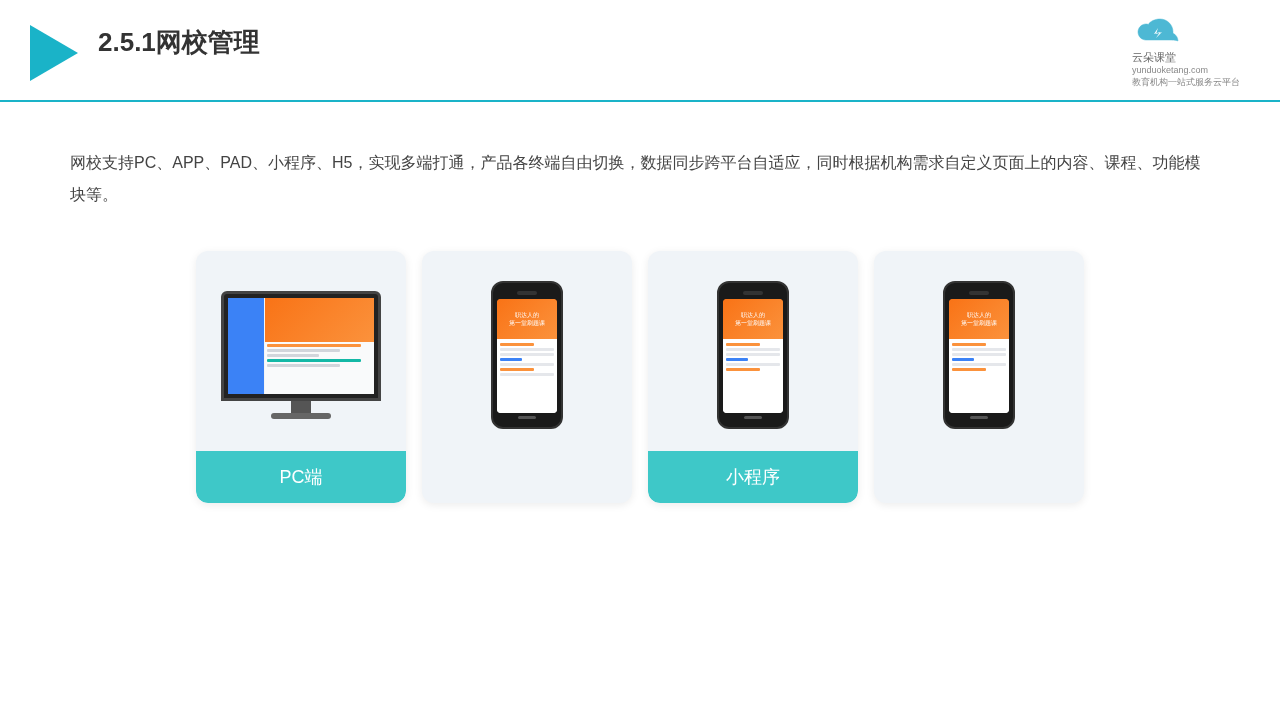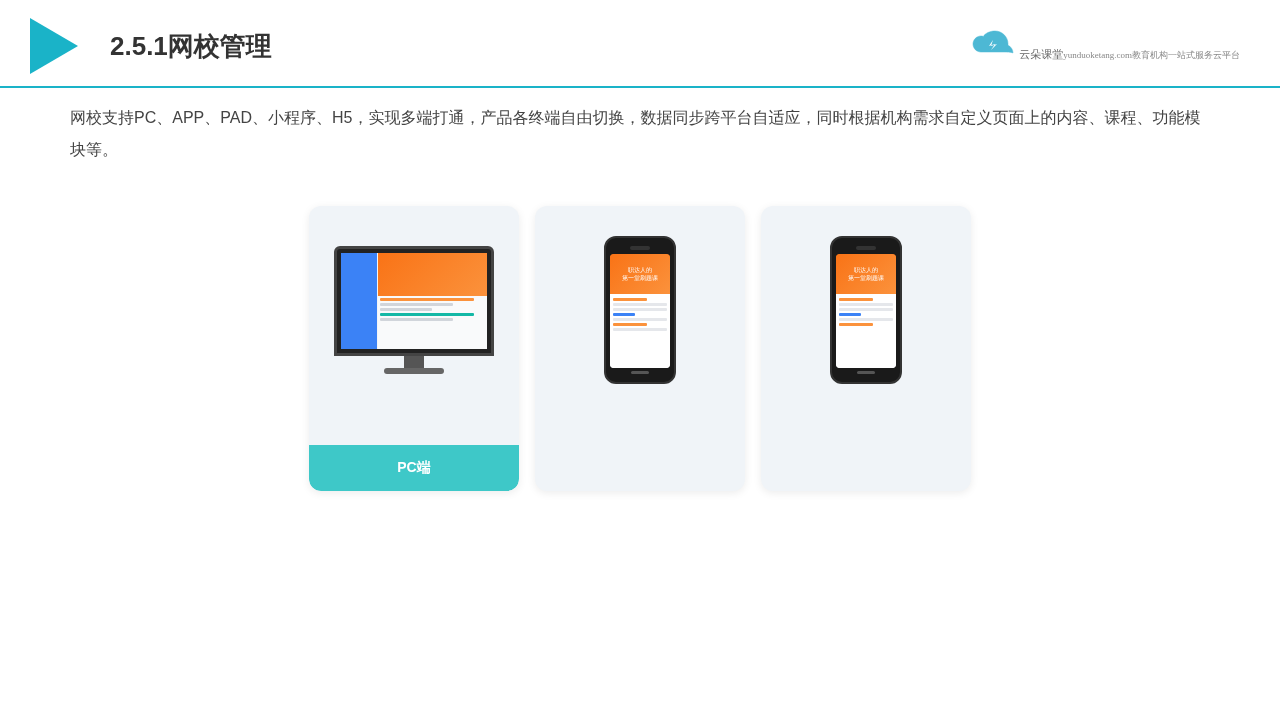--- a/index.html
+++ b/index.html
@@ -15,66 +15,65 @@
     
     .header {
       display: flex;
       align-items: center;
       justify-content: space-between;
       padding: 18px 40px 12px 30px;
       border-bottom: 2px solid #1ab3c8;
     }
     .header-left {
       display: flex;
-      align-items: center;
-      gap: 32px;
+      align-items: flex-start;
+      gap: 20px;
     }
     .logo-triangle {
       width: 0;
       height: 0;
       border-top: 28px solid transparent;
       border-bottom: 28px solid transparent;
       border-left: 48px solid #1ab3c8;
     }
     .page-title {
       font-size: 26px;
       font-weight: 600;
       color: #333;
     }
     .header-right {
       display: flex;
       align-items: center;
       gap: 10px;
     }
     .brand-logo {
       display: flex;
-      flex-direction: row;
-      align-items: flex-end;
+      flex-direction: column;
+      align-items: flex-start;
     }
     .cloud-icon {
       width: 52px;
       height: 32px;
     }
     .brand-name {
       font-size: 11px;
       color: #666;
       white-space: nowrap;
     }
     .brand-slogan {
       font-size: 9px;
       color: #888;
       white-space: nowrap;
       text-align: center;
       line-height: 1.3;
-      font-family: Liberation Serif, serif;
     }
 
     
     .description {
-      padding: 14px 70px 20px 70px;
+      padding: 45px 70px 20px 70px;
       font-size: 16px;
       color: #444;
       line-height: 2.0;
     }
 
     
     .cards-container {
       display: flex;
       gap: 16px;
       padding: 20px 60px 30px 60px;
@@ -246,25 +245,24 @@
     .tablet-block.orange { background: #fb923c; }
     .tablet-block.teal { background: #14b8a6; }
     .tablet-block.blue { background: #3b82f6; }
 
     
     .card-label {
       width: 100%;
       background: #3ec8c8;
       color: #fff;
       text-align: center;
-      font-size: 14px;
-      font-weight: 700;
+      font-size: 18px;
+      font-weight: 400;
       padding: 14px 0;
       border-radius: 0 0 12px 12px;
-      margin-top: 39px;
     }
 
     
     .mini-lines {
       display: flex;
       flex-direction: column;
       gap: 2px;
       padding: 2px;
     }
     .mini-line {
@@ -344,36 +342,58 @@
             <div class="phone-bar orange"></div>
             <div class="phone-bar"></div>
           </div>
         </div>
         <div class="phone-home"></div>
       </div>
     </div>
   </div>
 
 
-
   <div class="card">
     <div class="card-image-area">
       <div class="phone-mockup">
         <div class="phone-notch"></div>
         <div class="phone-screen">
           <div class="phone-screen-top">
             <div style="color:#fff; font-size:6px; text-align:center; line-height:1.4;">职达人的<br>第一堂刷题课</div>
           </div>
           <div class="phone-screen-bottom">
             <div class="phone-bar orange"></div>
             <div class="phone-bar"></div>
             <div class="phone-bar med"></div>
             <div class="phone-bar blue short"></div>
             <div class="phone-bar"></div>
             <div class="phone-bar orange"></div>
           </div>
         </div>
         <div class="phone-home"></div>
       </div>
     </div>
+    <div class="card-label">小程序</div>
+  </div>
+
+  <div class="card">
+    <div class="card-image-area">
+      <div class="phone-mockup">
+        <div class="phone-notch"></div>
+        <div class="phone-screen">
+          <div class="phone-screen-top">
+            <div style="color:#fff; font-size:6px; text-align:center; line-height:1.4;">职达人的<br>第一堂刷题课</div>
+          </div>
+          <div class="phone-screen-bottom">
+            <div class="phone-bar orange"></div>
+            <div class="phone-bar"></div>
+            <div class="phone-bar med"></div>
+            <div class="phone-bar blue short"></div>
+            <div class="phone-bar"></div>
+            <div class="phone-bar orange"></div>
+          </div>
+        </div>
+        <div class="phone-home"></div>
+      </div>
+    </div>
   </div>
 
 </div>
 
 </body></html>

